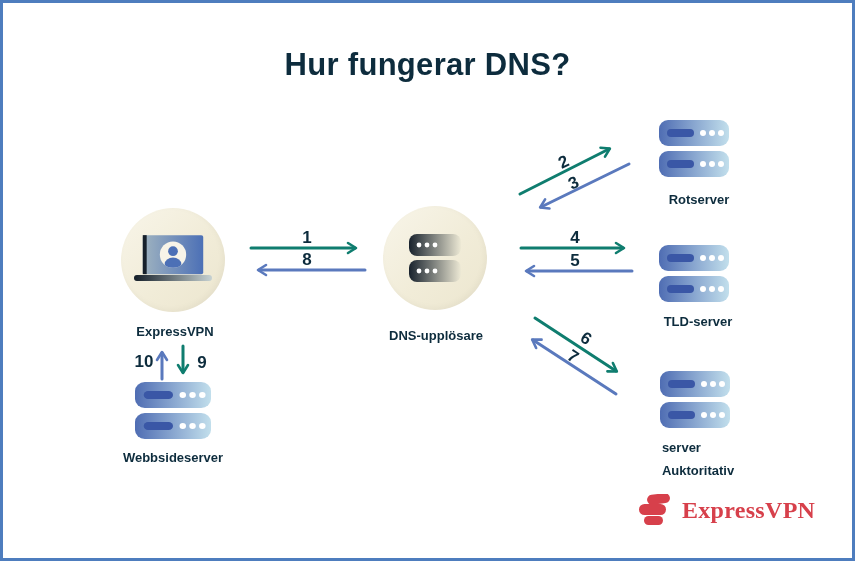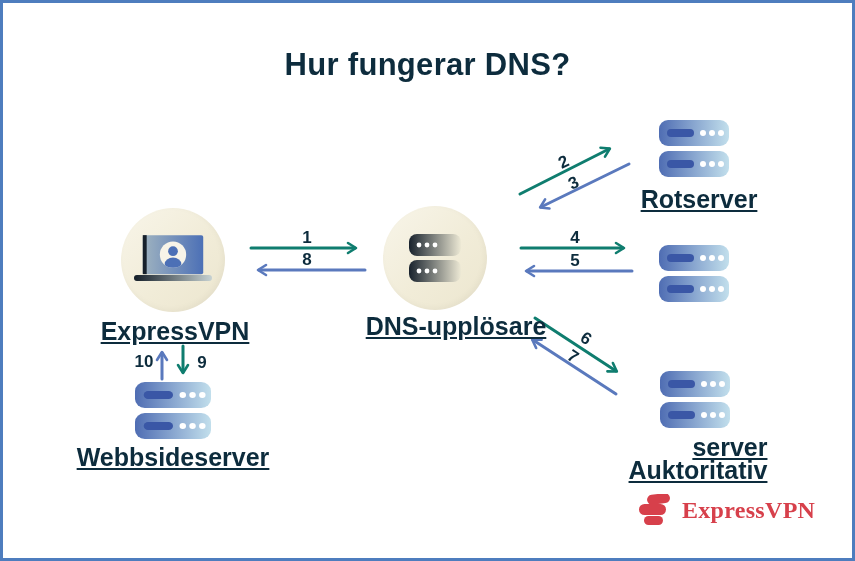--- a/index.html
+++ b/index.html
@@ -28,22 +28,22 @@
     font-size:17px; font-weight:700; fill:#0D2C3D; text-anchor:middle;
   }
   .node-circle {
     position:absolute; width:104px; height:104px; border-radius:50%;
     background:linear-gradient(135deg,#f8f5e9 0%,#f1ecd8 55%,#ece6cf 100%);
     display:flex; align-items:center; justify-content:center;
     box-shadow:inset -2px -2px 6px rgba(0,0,0,0.04);
   }
   .node-label {
     position:absolute; transform:translateX(-50%);
-    font-size:25px; font-weight:700; color:#0D2C3D;
-    white-space:nowrap; text-align:right; line-height:23px;text-decoration:underline;
+    font-size:13px; font-weight:700; color:#0D2C3D;
+    white-space:nowrap; text-align:left; line-height:23px;
   }
   .server-icon { position:absolute; display:block; }
   .brand { position:absolute; left:636px; top:491px; display:flex; align-items:center; gap:9px; }
   .brand-text {
     font-family:"Liberation Serif", serif;
     font-weight:700; font-size:24px; color:#D7404B; letter-spacing:0.3px;
   }
 </style>
 </head>
 <body>
@@ -133,21 +133,21 @@
       <g fill="#ffffff">
         <circle cx="10" cy="11" r="2.4"></circle>
           <circle cx="18" cy="11" r="2.4"></circle>
           <circle cx="26" cy="11" r="2.4"></circle>
         <circle cx="10" cy="37" r="2.4"></circle>
           <circle cx="18" cy="37" r="2.4"></circle>
           <circle cx="26" cy="37" r="2.4"></circle>
       </g>
     </svg>
   </div>
-  <div class="node-label" style="left:433px; top:312px;margin-left:20px;">DNS-upplösare</div>
+  <div class="node-label" style="left:433px; top:321px;">DNS-upplösare</div>
 
   <svg class="server-icon" style="left:656px; top:117px;" width="70" height="57" viewBox="0 0 70 57">
     <defs>
       <linearGradient id="gb1" x1="0" y1="0" x2="1" y2="0">
         <stop offset="0" stop-color="#4F6DB3"></stop>
           <stop offset="1" stop-color="#C2DFEC"></stop>
       </linearGradient>
     </defs>
     <rect x="0" y="0" width="70" height="26" rx="9" fill="url(#gb1)"></rect>
     <rect x="0" y="31" width="70" height="26" rx="9" fill="url(#gb1)"></rect>
@@ -177,20 +177,21 @@
     <rect x="8" y="40" width="27" height="8" rx="4" fill="#3A57A6"></rect>
     <g fill="#ffffff">
       <circle cx="44" cy="13" r="3"></circle>
         <circle cx="53" cy="13" r="3"></circle>
         <circle cx="62" cy="13" r="3"></circle>
       <circle cx="44" cy="44" r="3"></circle>
         <circle cx="53" cy="44" r="3"></circle>
         <circle cx="62" cy="44" r="3"></circle>
     </g>
   </svg>
+  <div class="node-label" style="left:695px; top:307px;">TLD-server</div>
 
   <svg class="server-icon" style="left:657px; top:368px;" width="70" height="57" viewBox="0 0 70 57">
     <defs>
       <linearGradient id="gb3" x1="0" y1="0" x2="1" y2="0">
         <stop offset="0" stop-color="#4F6DB3"></stop>
           <stop offset="1" stop-color="#C2DFEC"></stop>
       </linearGradient>
     </defs>
     <rect x="0" y="0" width="70" height="26" rx="9" fill="url(#gb3)"></rect>
     <rect x="0" y="31" width="70" height="26" rx="9" fill="url(#gb3)"></rect>

